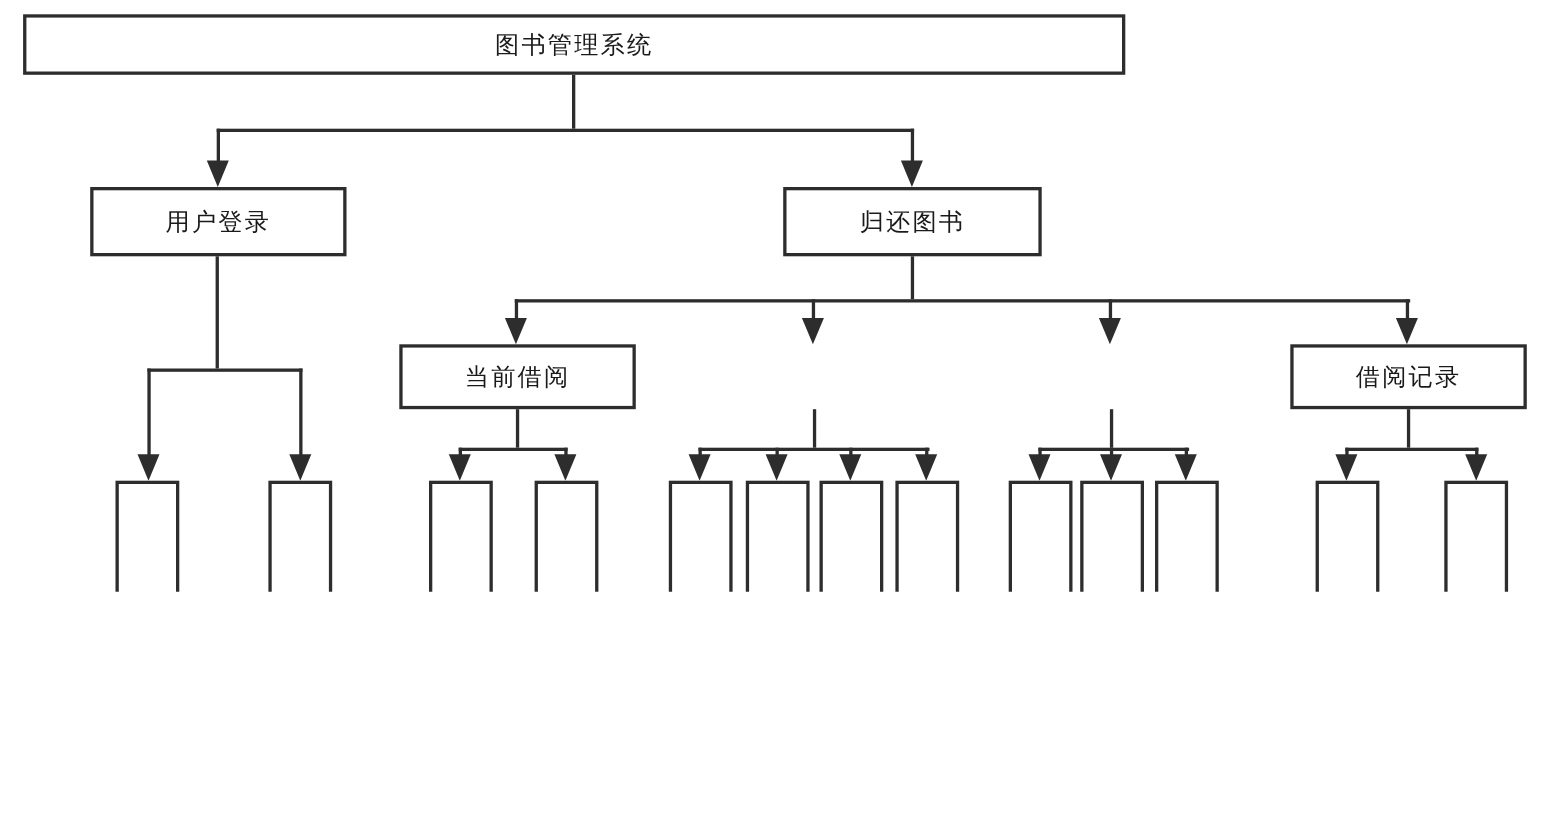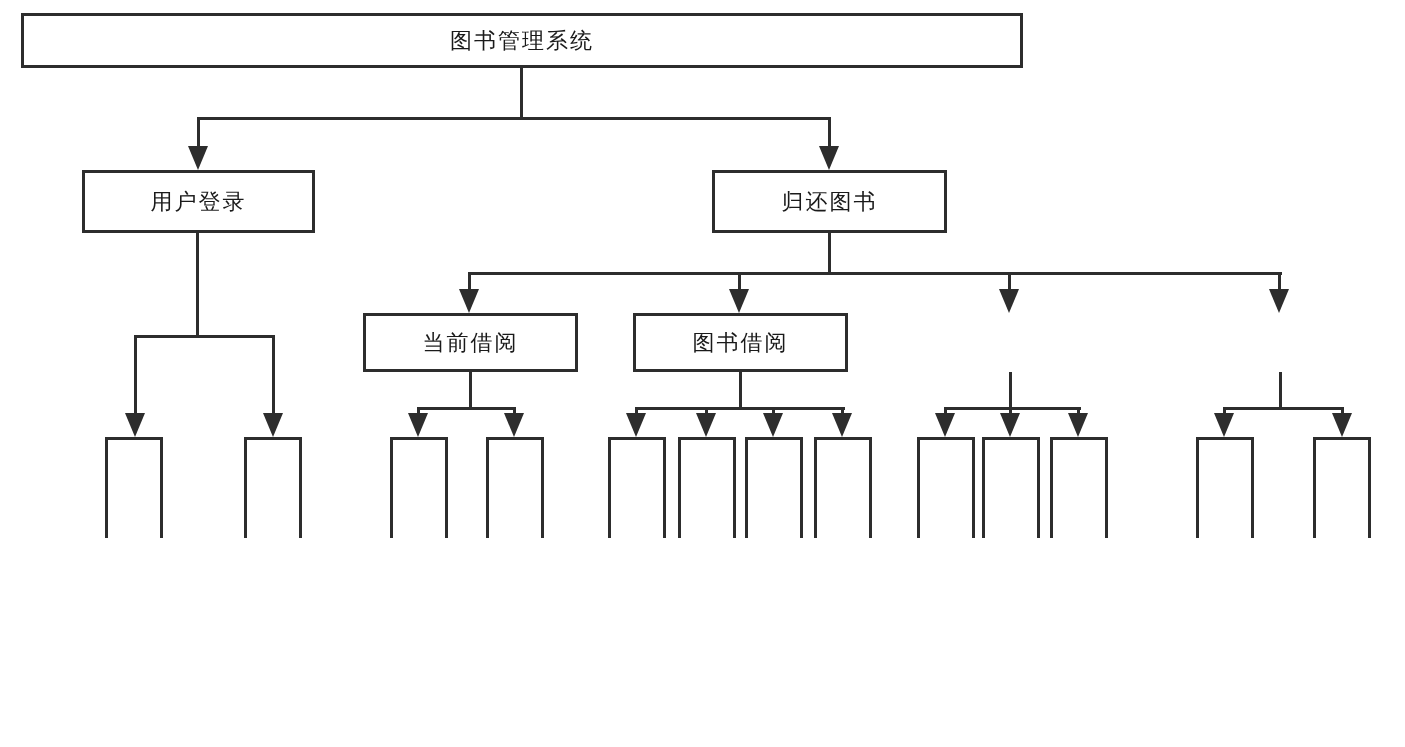--- a/index.html
+++ b/index.html
@@ -67,21 +67,21 @@
   <div class="vline" style="left:468px;top:272px;height:19px;"></div>
   <div class="arrow" style="left:459px;top:289px;"></div>
   <div class="vline" style="left:738px;top:272px;height:19px;"></div>
   <div class="arrow" style="left:729px;top:289px;"></div>
   <div class="vline" style="left:1008px;top:272px;height:19px;"></div>
   <div class="arrow" style="left:999px;top:289px;"></div>
   <div class="vline" style="left:1278px;top:272px;height:19px;"></div>
   <div class="arrow" style="left:1269px;top:289px;"></div>
 
   <div class="box" style="left:363px;top:313px;width:215px;height:59px;">当前借阅</div>
-  <div class="box" style="left:633px;top:313px;width:215px;height:59px;">图书借阅</div>
+  <div class="box" style="left:1173px;top:313px;width:215px;height:59px;">借阅记录</div>
 
   <div class="vline" style="left:469px;top:372px;height:35px;"></div>
   <div class="hline" style="left:417px;top:407px;width:99px;"></div>
   <div class="vline" style="left:417px;top:407px;height:8px;"></div>
   <div class="arrow" style="left:408px;top:413px;"></div>
   <div class="vline" style="left:513px;top:407px;height:8px;"></div>
   <div class="arrow" style="left:504px;top:413px;"></div>
 
   <div class="box leaf" style="left:390px;top:437px;width:58px;height:298px;">查询图书</div>
   <div class="box leaf" style="left:486px;top:437px;width:58px;height:298px;">借阅图书</div>

